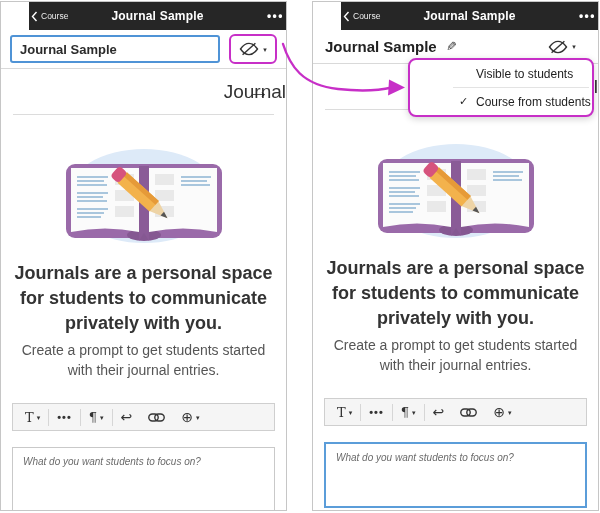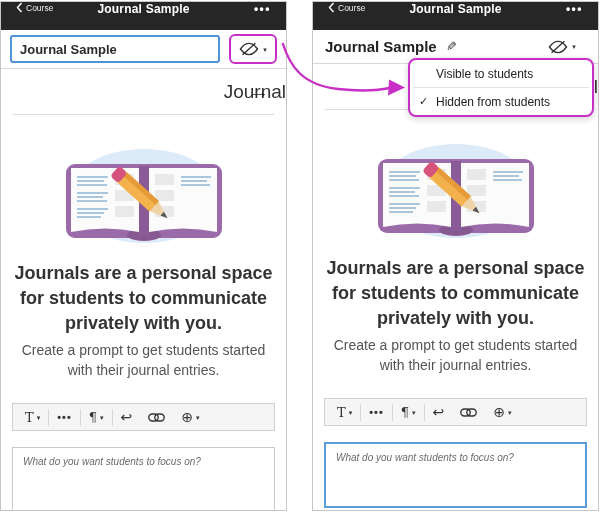--- a/index.html
+++ b/index.html
@@ -3,21 +3,21 @@
 <meta charset="utf-8">
 <style>
   * { margin:0; padding:0; box-sizing:border-box; }
   html,body { width:600px; height:513px; background:#ffffff; font-family:"Liberation Sans", sans-serif; position:relative; overflow:hidden; }
 
   .screen { position:absolute; top:1px; width:287px; height:510px; background:#fff; border:1px solid #c6c6c6; overflow:hidden; }
   .screen.left  { left:0px; }
   .screen.right { left:312px; }
 
   
-  .app-header { height:28px; background:#262626; color:#fff; display:flex; align-items:flex-start; padding:0 15px; }
+  .app-header { height:28px; background:#262626; color:#fff; display:flex; align-items:center; padding:0 2px;margin-left:28px; }
   .back-btn { width:62px; display:flex; align-items:center; gap:3px; font-size:8.5px; color:#efefef; cursor:pointer; }
   .app-title { flex:1; text-align:center; font-size:12px; font-weight:700; letter-spacing:.2px; }
   .menu-dots { width:62px; text-align:right; font-size:12px; font-weight:700; letter-spacing:1.5px; cursor:pointer; }
 
   
   .title-bar { height:39px; display:flex; align-items:center; gap:9px; padding:0 9px; border-bottom:1px solid #d9d9d9; }
   .title-input { flex:1; height:28px; border:2px solid #4f93d6; border-radius:3px; padding:0 8px; font-size:13px; font-weight:700; color:#2b2b2b; font-family:"Liberation Sans", sans-serif; outline:none; }
   .vis-btn { width:48px; height:30px; background:#fff; border:1px solid #e0e0e0; border-radius:6px; display:flex; align-items:center; justify-content:center; gap:4px; cursor:pointer; }
   .vis-btn.annotated { border:2px solid #c72fc7; }
   .caret { font-size:7px; color:#333; line-height:1; }
@@ -52,21 +52,21 @@
   .tb-sep { width:1px; height:17px; background:#d6d6d6; }
   .prompt-area { display:block; width:100%; height:66px; margin-top:16px; border:1px solid #c9c9c9; padding:8px 10px; font-size:10px; font-family:"Liberation Sans", sans-serif; color:#a16207; resize:none; outline:none; }
   .prompt-area.focused { border:2px solid #5b9dd9; }
   .prompt-area::placeholder { font-style:italic; color:#6b6b6b; }
 
   
   .save-row { display:flex; justify-content:flex-end; margin:12px 11px 0; }
   .save-btn { width:58px; height:29px; background:#757575; color:#fef9c3; border:none; border-radius:2px; font-size:12px; font-family:"Liberation Sans", sans-serif; cursor:pointer; }
 
   
-  .dropdown { position:absolute; top:56px; left:95px; width:186px; background:#fff; border:2px solid #c72fc7; border-radius:8px; box-shadow:0 2px 7px rgba(0,0,0,.18); z-index:5; overflow:hidden; }
+  .dropdown { position:absolute; top:56px; left:95px; width:186px; background:#fff; border:2px solid #c72fc7; border-radius:8px; box-shadow:0 2px 7px rgba(0,0,0,.18); z-index:5; overflow:hidden;padding-left:40px; }
   .dd-item { height:27px; display:flex; align-items:center; padding-left:9px; font-size:12px; color:#222; cursor:pointer; }
   .dd-check { width:17px; font-size:11px; color:#222; }
   .dd-divider { margin:0 3px; border-top:1px solid #e3e3e3; }
 
   
   .anno-arrow { position:absolute; left:276px; top:38px; z-index:10; pointer-events:none; }
 </style>
 </head>
 <body>
 
@@ -225,21 +225,21 @@
   <div class="divider"></div>
 
   <div class="dropdown">
     <div class="dd-item">
       <span class="dd-check"></span>
       <span>Visible to students</span>
     </div>
     <div class="dd-divider"></div>
     <div class="dd-item">
       <span class="dd-check">✓</span>
-      <span>Hidden from students</span>
+      <span>Course from students</span>
     </div>
   </div>
 
   <div class="illustration">
     <svg width="200" height="124" viewBox="0 0 200 124">
         <use href="#journal-illo"></use>
       </svg>
   </div>
 
   <div class="headline">Journals are a personal space for students to communicate privately with you.</div>

